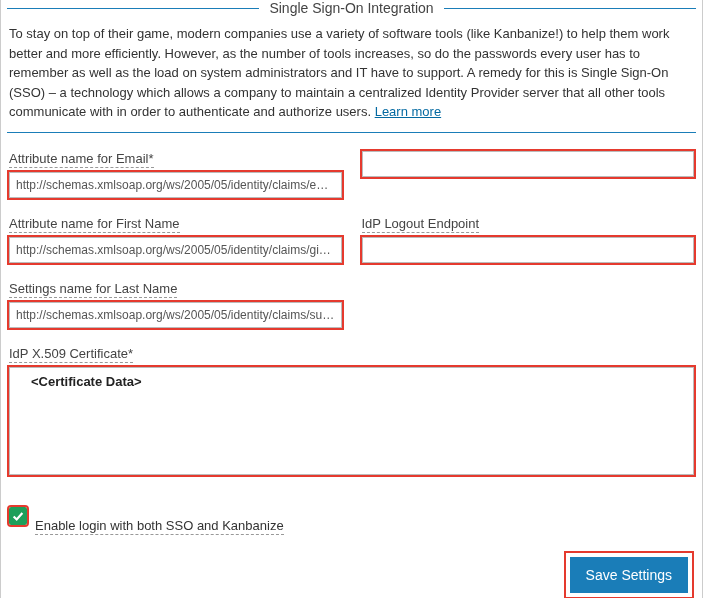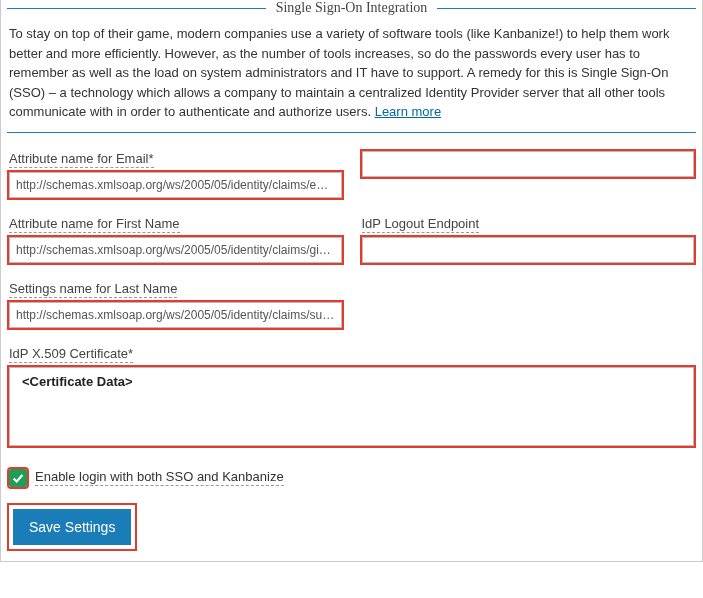--- a/index.html
+++ b/index.html
@@ -14,21 +14,20 @@
     border: 1px solid #ccc;
     border-top: none;
     padding: 0 8px 12px 8px;
   }
   .section-header {
     display: flex;
     align-items: center;
     color: #555;
     font-size: 14px;
     margin: 0 -2px;
-    font-family: Liberation Serif, serif;
   }
   .section-header .line {
     flex: 1;
     height: 1px;
     background: #1a7db8;
   }
   .section-header .title {
     padding: 0 10px;
     color: #444;
   }
@@ -68,24 +67,24 @@
     padding: 2px 6px;
     font-size: 12px;
     color: #555;
     text-overflow: ellipsis;
   }
   .textarea-wrap {
     grid-column: 1 / span 2;
   }
   .cert-area {
     width: 100%;
-    height: 79px;
+    height: 108px;
     border: 1px solid #bbb;
     outline: 2px solid #e53a2e;
-    padding: 6px 12px;
+    padding: 6px 21px;
     font-size: 13px;
     font-weight: bold;
     color: #222;
     resize: none;
     font-family: Arial, Helvetica, sans-serif;
   }
   .checkbox-row {
     display: flex;
     align-items: center;
     gap: 8px;
@@ -102,24 +101,25 @@
     border-radius: 2px;
     cursor: pointer;
     outline: 2px solid #e53a2e;
   }
   .checkbox svg { width: 14px; height: 14px; }
   .checkbox-label {
     border-bottom: 1px dashed #999;
     font-size: 13px;
     color: #333;
     padding-bottom: 1px;
+    margin-top: 20px;
   }
   .footer {
     display: flex;
-    justify-content: flex-start;
+    justify-content: flex-end;
     padding-right: 2px;
   }
   .save-wrap {
     outline: 2px solid #e53a2e;
     padding: 4px;
     display: inline-block;
   }
   .save-btn {
     background: #1a7db8;
     color: #fff;

